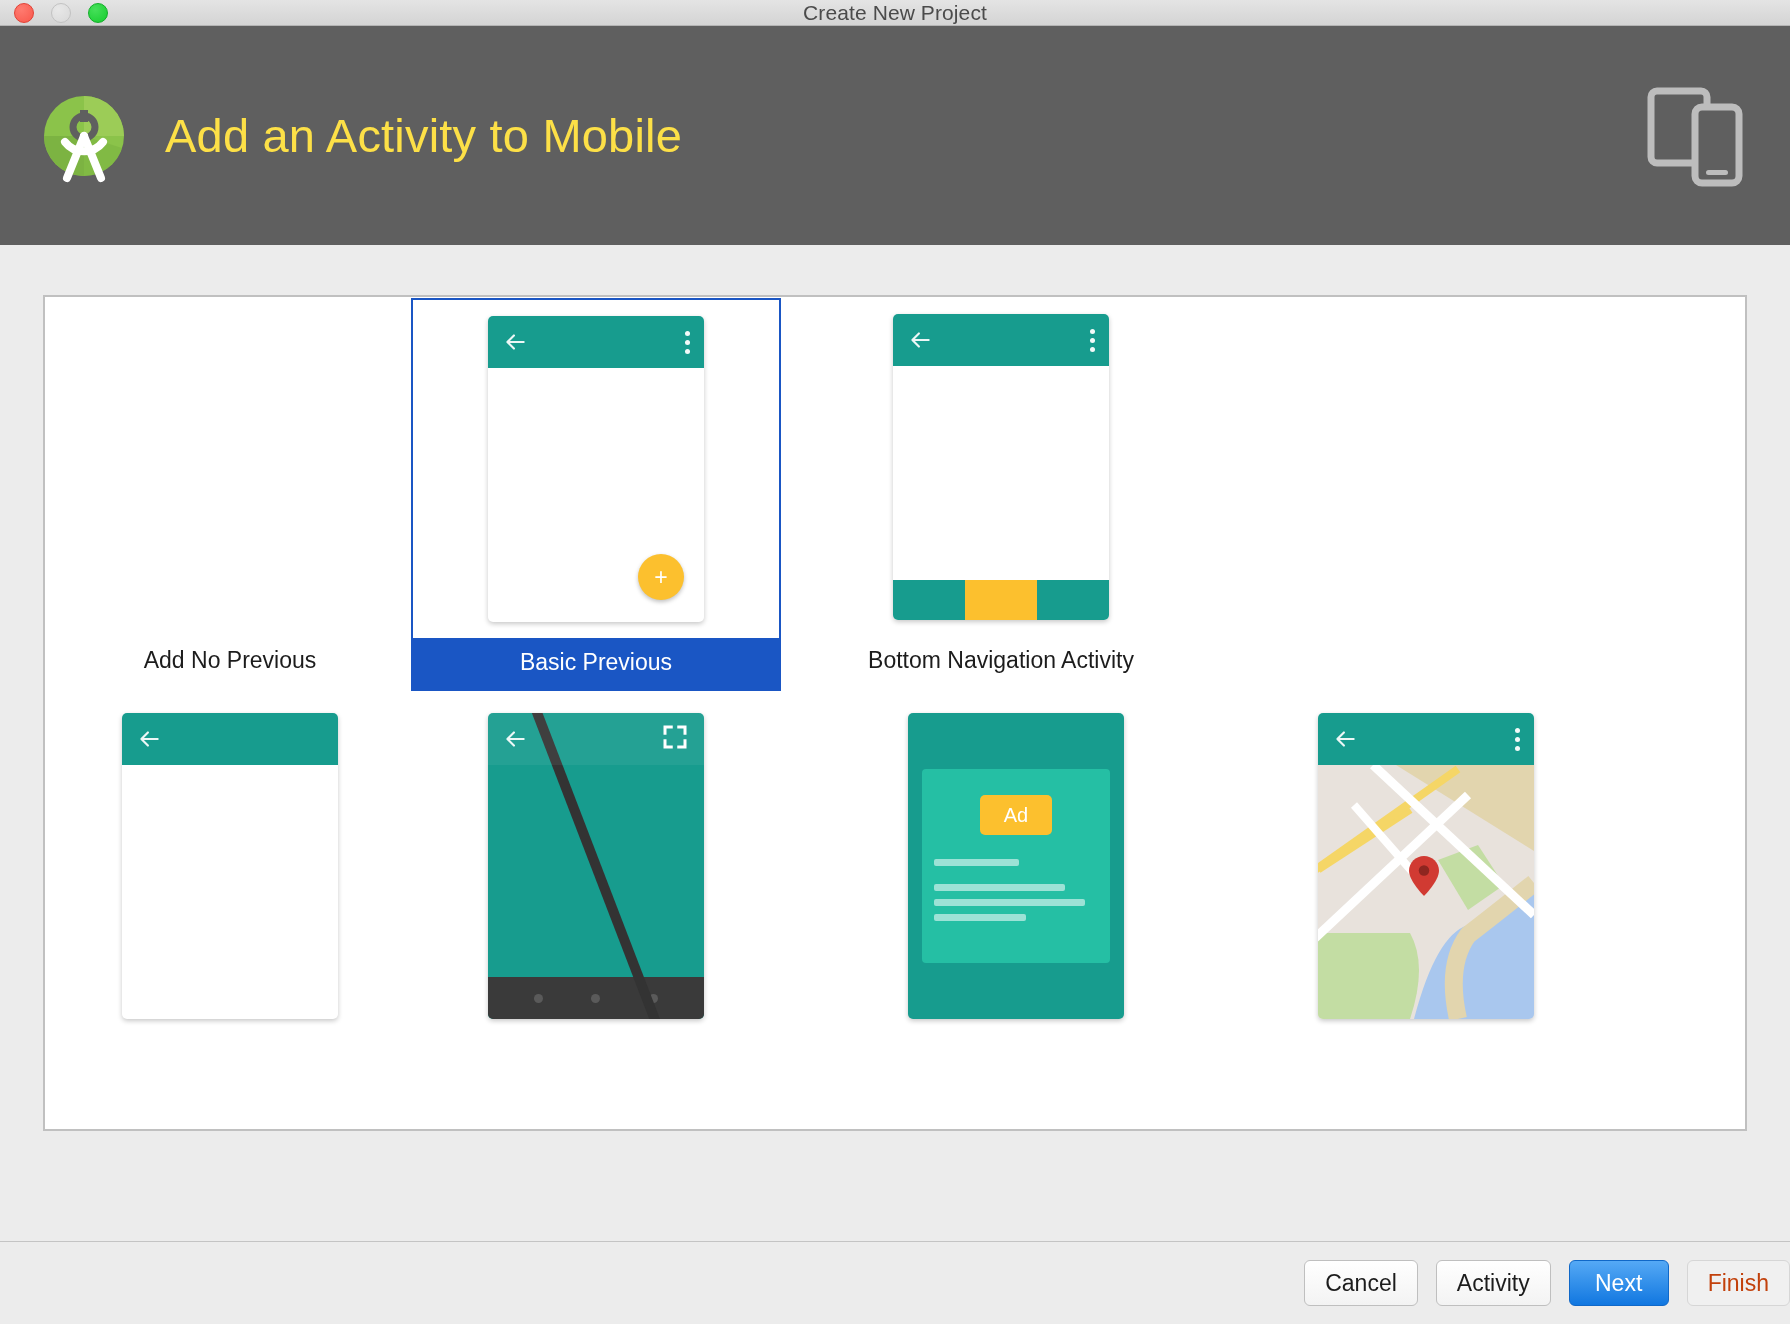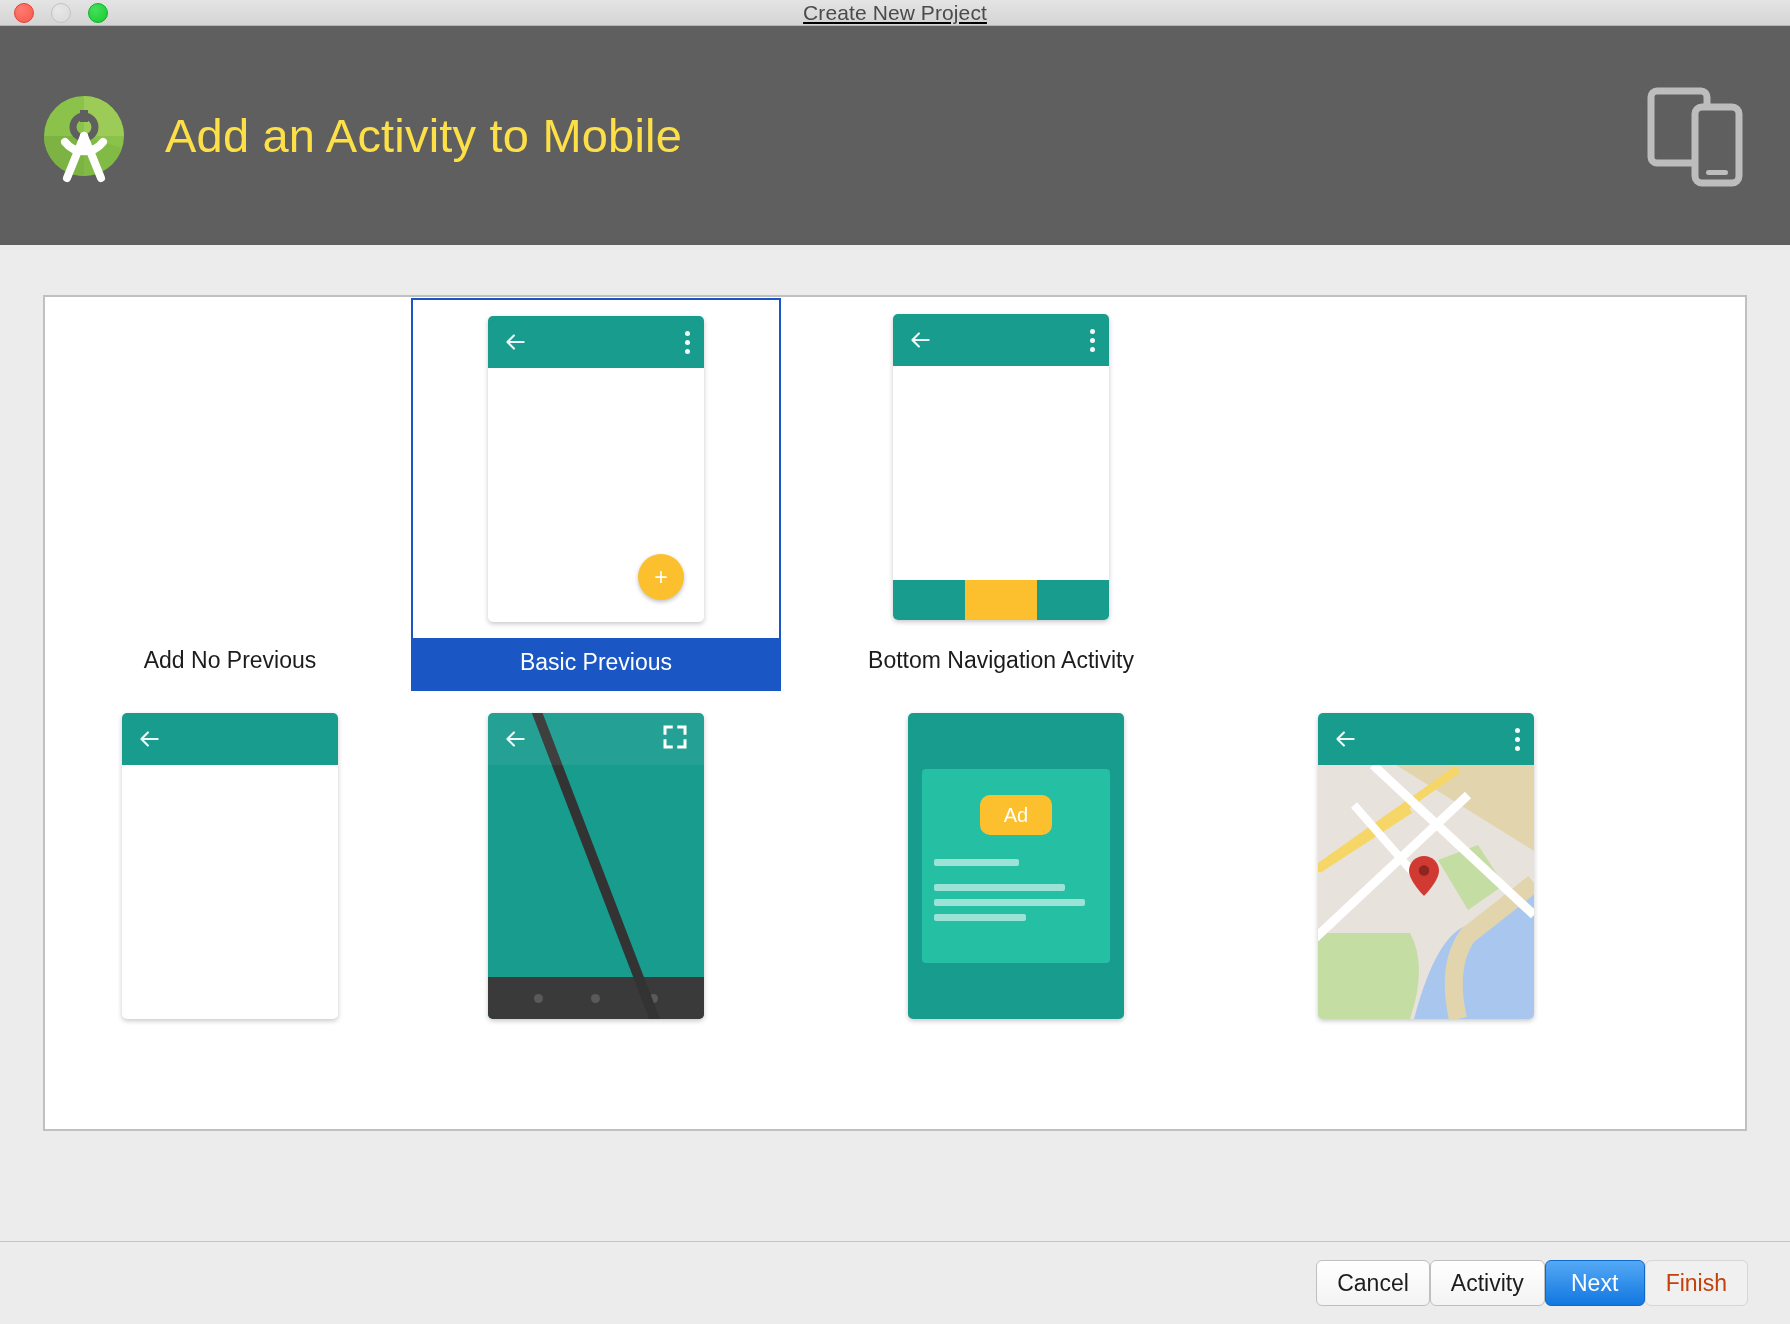--- a/index.html
+++ b/index.html
@@ -24,21 +24,20 @@
   
   .titlebar {
     position: relative;
     height: 26px;
     flex: 0 0 26px;
     background: linear-gradient(to bottom, #e4e4e4 0%, #d4d4d4 100%);
     border-bottom: 1px solid #b4b4b4;
     display: flex;
     align-items: center;
     justify-content: center;
-    text-decoration: underline;
   }
   .traffic-lights {
     position: absolute;
     left: 14px;
     top: 50%;
     transform: translateY(-50%);
     display: flex;
     gap: 17px;
     align-items: center;
   }
@@ -248,21 +247,21 @@
     top: 56px;
     bottom: 56px;
     background: #25bfa4;
     border-radius: 4px;
     padding: 26px 12px 0 12px;
   }
   .ad-badge {
     width: 72px; height: 40px;
     margin: 0 auto;
     background: #fcc02e;
-    border-radius: 10px;
+    border-radius: 5px;
     display: flex; align-items: center; justify-content: center;
     color: #ffffff;
     font-size: 20px;
   }
   .ad-lines { margin-top: 24px; }
   .ad-lines div {
     height: 7px;
     border-radius: 2px;
     background: rgba(255,255,255,0.55);
     margin-bottom: 8px;
@@ -284,21 +283,21 @@
   }
 
   
   .footer {
     flex: 0 0 83px;
     background: #ececec;
     border-top: 1px solid #c4c4c4;
     display: flex;
     align-items: center;
     justify-content: flex-end;
-    padding-right: 42px;
+    gap: 18px;
   }
   .btn {
     min-width: 100px;
     height: 46px;
     padding: 0 20px;
     font-size: 23px;
     border-radius: 6px;
     display: flex; align-items: center; justify-content: center;
     border: 1px solid #bfbfbf;
     background: linear-gradient(to bottom, #ffffff 0%, #f3f3f3 100%);

